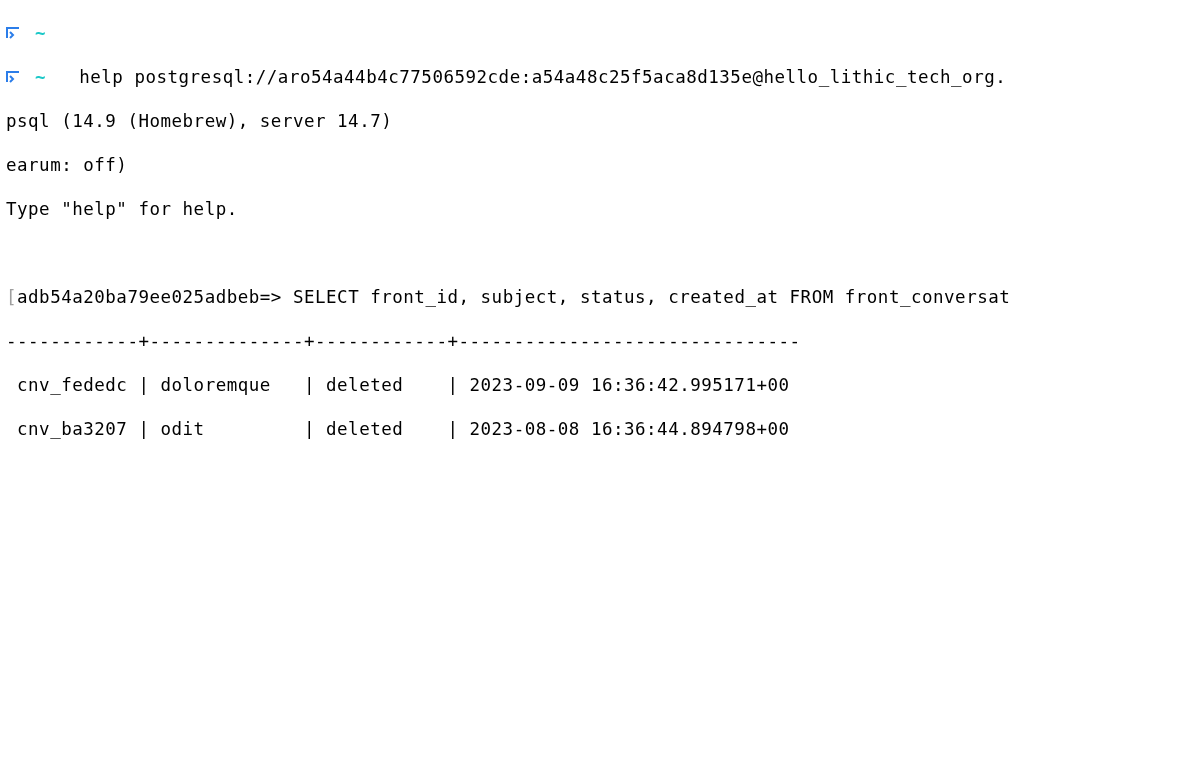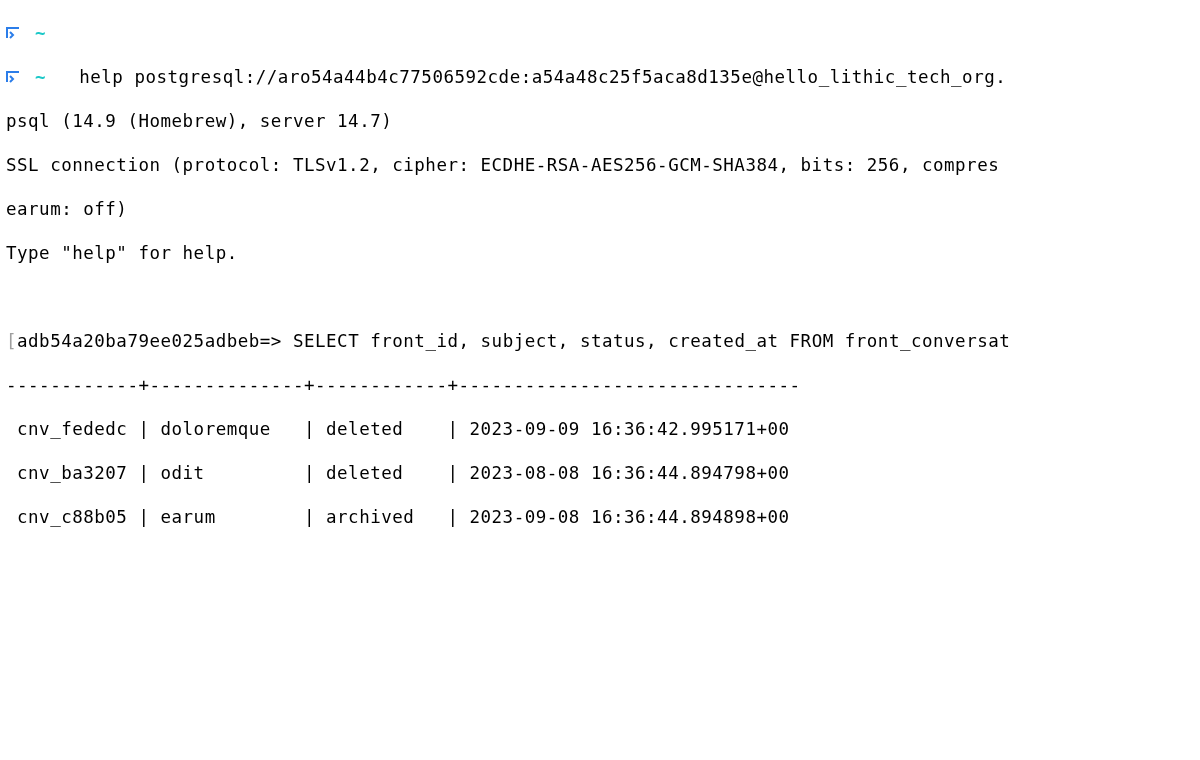--- a/index.html
+++ b/index.html
@@ -40,29 +40,27 @@
 <div class="terminal">
 <span class="line"><span class="prompt-icon"><svg viewBox="0 0 14 12">
           <polyline points="1,11 1,1 13,1" fill="none" stroke="#2b7de9" stroke-width="2"></polyline>
           <polyline points="4,5 7,8 4,11" fill="none" stroke="#2b7de9" stroke-width="2"></polyline>
         </svg></span> <span class="tilde">~</span></span>
 <span class="line"><span class="prompt-icon"><svg viewBox="0 0 14 12">
           <polyline points="1,11 1,1 13,1" fill="none" stroke="#2b7de9" stroke-width="2"></polyline>
           <polyline points="4,5 7,8 4,11" fill="none" stroke="#2b7de9" stroke-width="2"></polyline>
         </svg></span> <span class="tilde">~</span>   <span>help</span> <span>postgresql://aro54a44b4c77506592cde:a54a48c25f5aca8d135e@hello_lithic_tech_org.</span></span>
 <span class="line">psql (14.9 (Homebrew), server 14.7)</span>
-<span class="line">SSL connection (protocol: TLSv1.2, cipher: ECDHE-RSA-AES256-GCM-SHA384, bits: 256, compres</span>
 <span class="line">earum: off)</span>
 <span class="line">Type "help" for help.</span>
 <span class="line"> </span>
 <span class="line"><span class="bracket">[</span><span>adb54a20ba79ee025adbeb=&gt;</span><span> SELECT front_id, subject, status, created_at FROM front_conversat</span></span>
 <span class="line">------------+--------------+------------+-------------------------------</span>
 <span class="line"> cnv_fededc | doloremque   | deleted    | 2023-09-09 16:36:42.995171+00</span>
 <span class="line"> cnv_ba3207 | odit         | deleted    | 2023-08-08 16:36:44.894798+00</span>
-<span class="line"> cnv_c88b05 | earum        | archived   | 2023-09-08 16:36:44.894898+00</span>
 
 
 
 
 
 
 
 
 </div>
 

